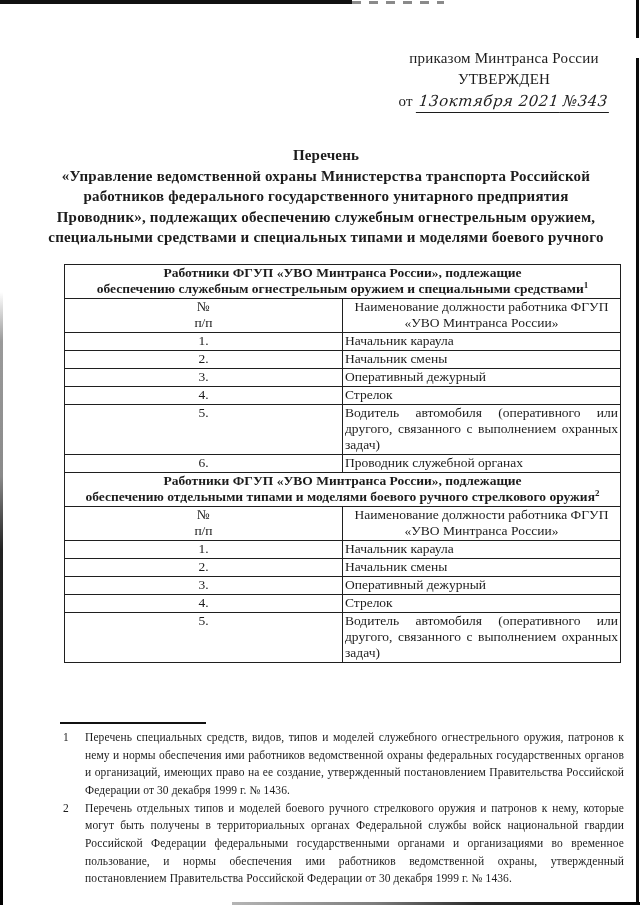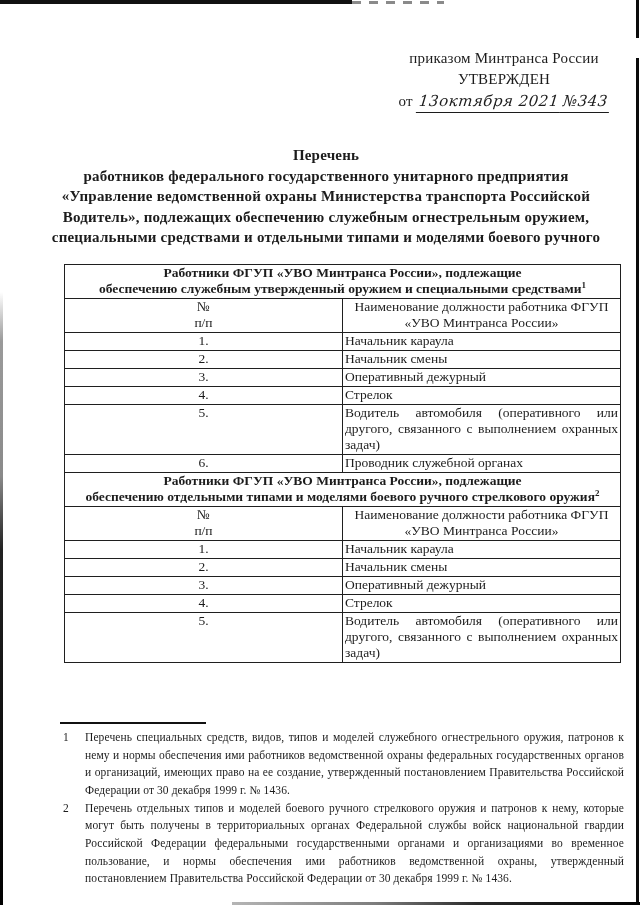--- a/index.html
+++ b/index.html
@@ -128,33 +128,33 @@
   <div>приказом Минтранса России</div>
   <div>УТВЕРЖДЕН</div>
   <div class="hw-line">
     <span>от</span>
     <span class="hw">13октября 2021</span><span class="hw">№343</span>
   </div>
 </div>
 
 <div class="doc-title">
   <div>Перечень</div>
+  <div>«Управление ведомственной охраны Министерства транспорта Российской</div>
   <div>работников федерального государственного унитарного предприятия</div>
-  <div>«Управление ведомственной охраны Министерства транспорта Российской</div>
-  <div>Водитель», подлежащих обеспечению служебным огнестрельным оружием,</div>
-  <div>специальными средствами и отдельными типами и моделями боевого ручного</div>
+  <div>Проводник», подлежащих обеспечению служебным огнестрельным оружием,</div>
+  <div>специальными средствами и специальных типами и моделями боевого ручного</div>
 </div>
 
 <table class="doc-table">
 
   <tbody>
       <tr>
     <td class="section-head" colspan="2">
       <div>Работники ФГУП «УВО Минтранса России», подлежащие</div>
-      <div><span>обеспечению служебным утвержденный оружием и специальными средствами</span><sup>1</sup></div>
+      <div><span>обеспечению служебным огнестрельным оружием и специальными средствами</span><sup>1</sup></div>
     </td>
   </tr>
   <tr>
     <td class="col-num col-head">
       <div>№</div>
       <div>п/п</div>
     </td>
     <td class="col-head">Наименование должности работника ФГУП «УВО Минтранса России»</td>
   </tr>
   <tr>

